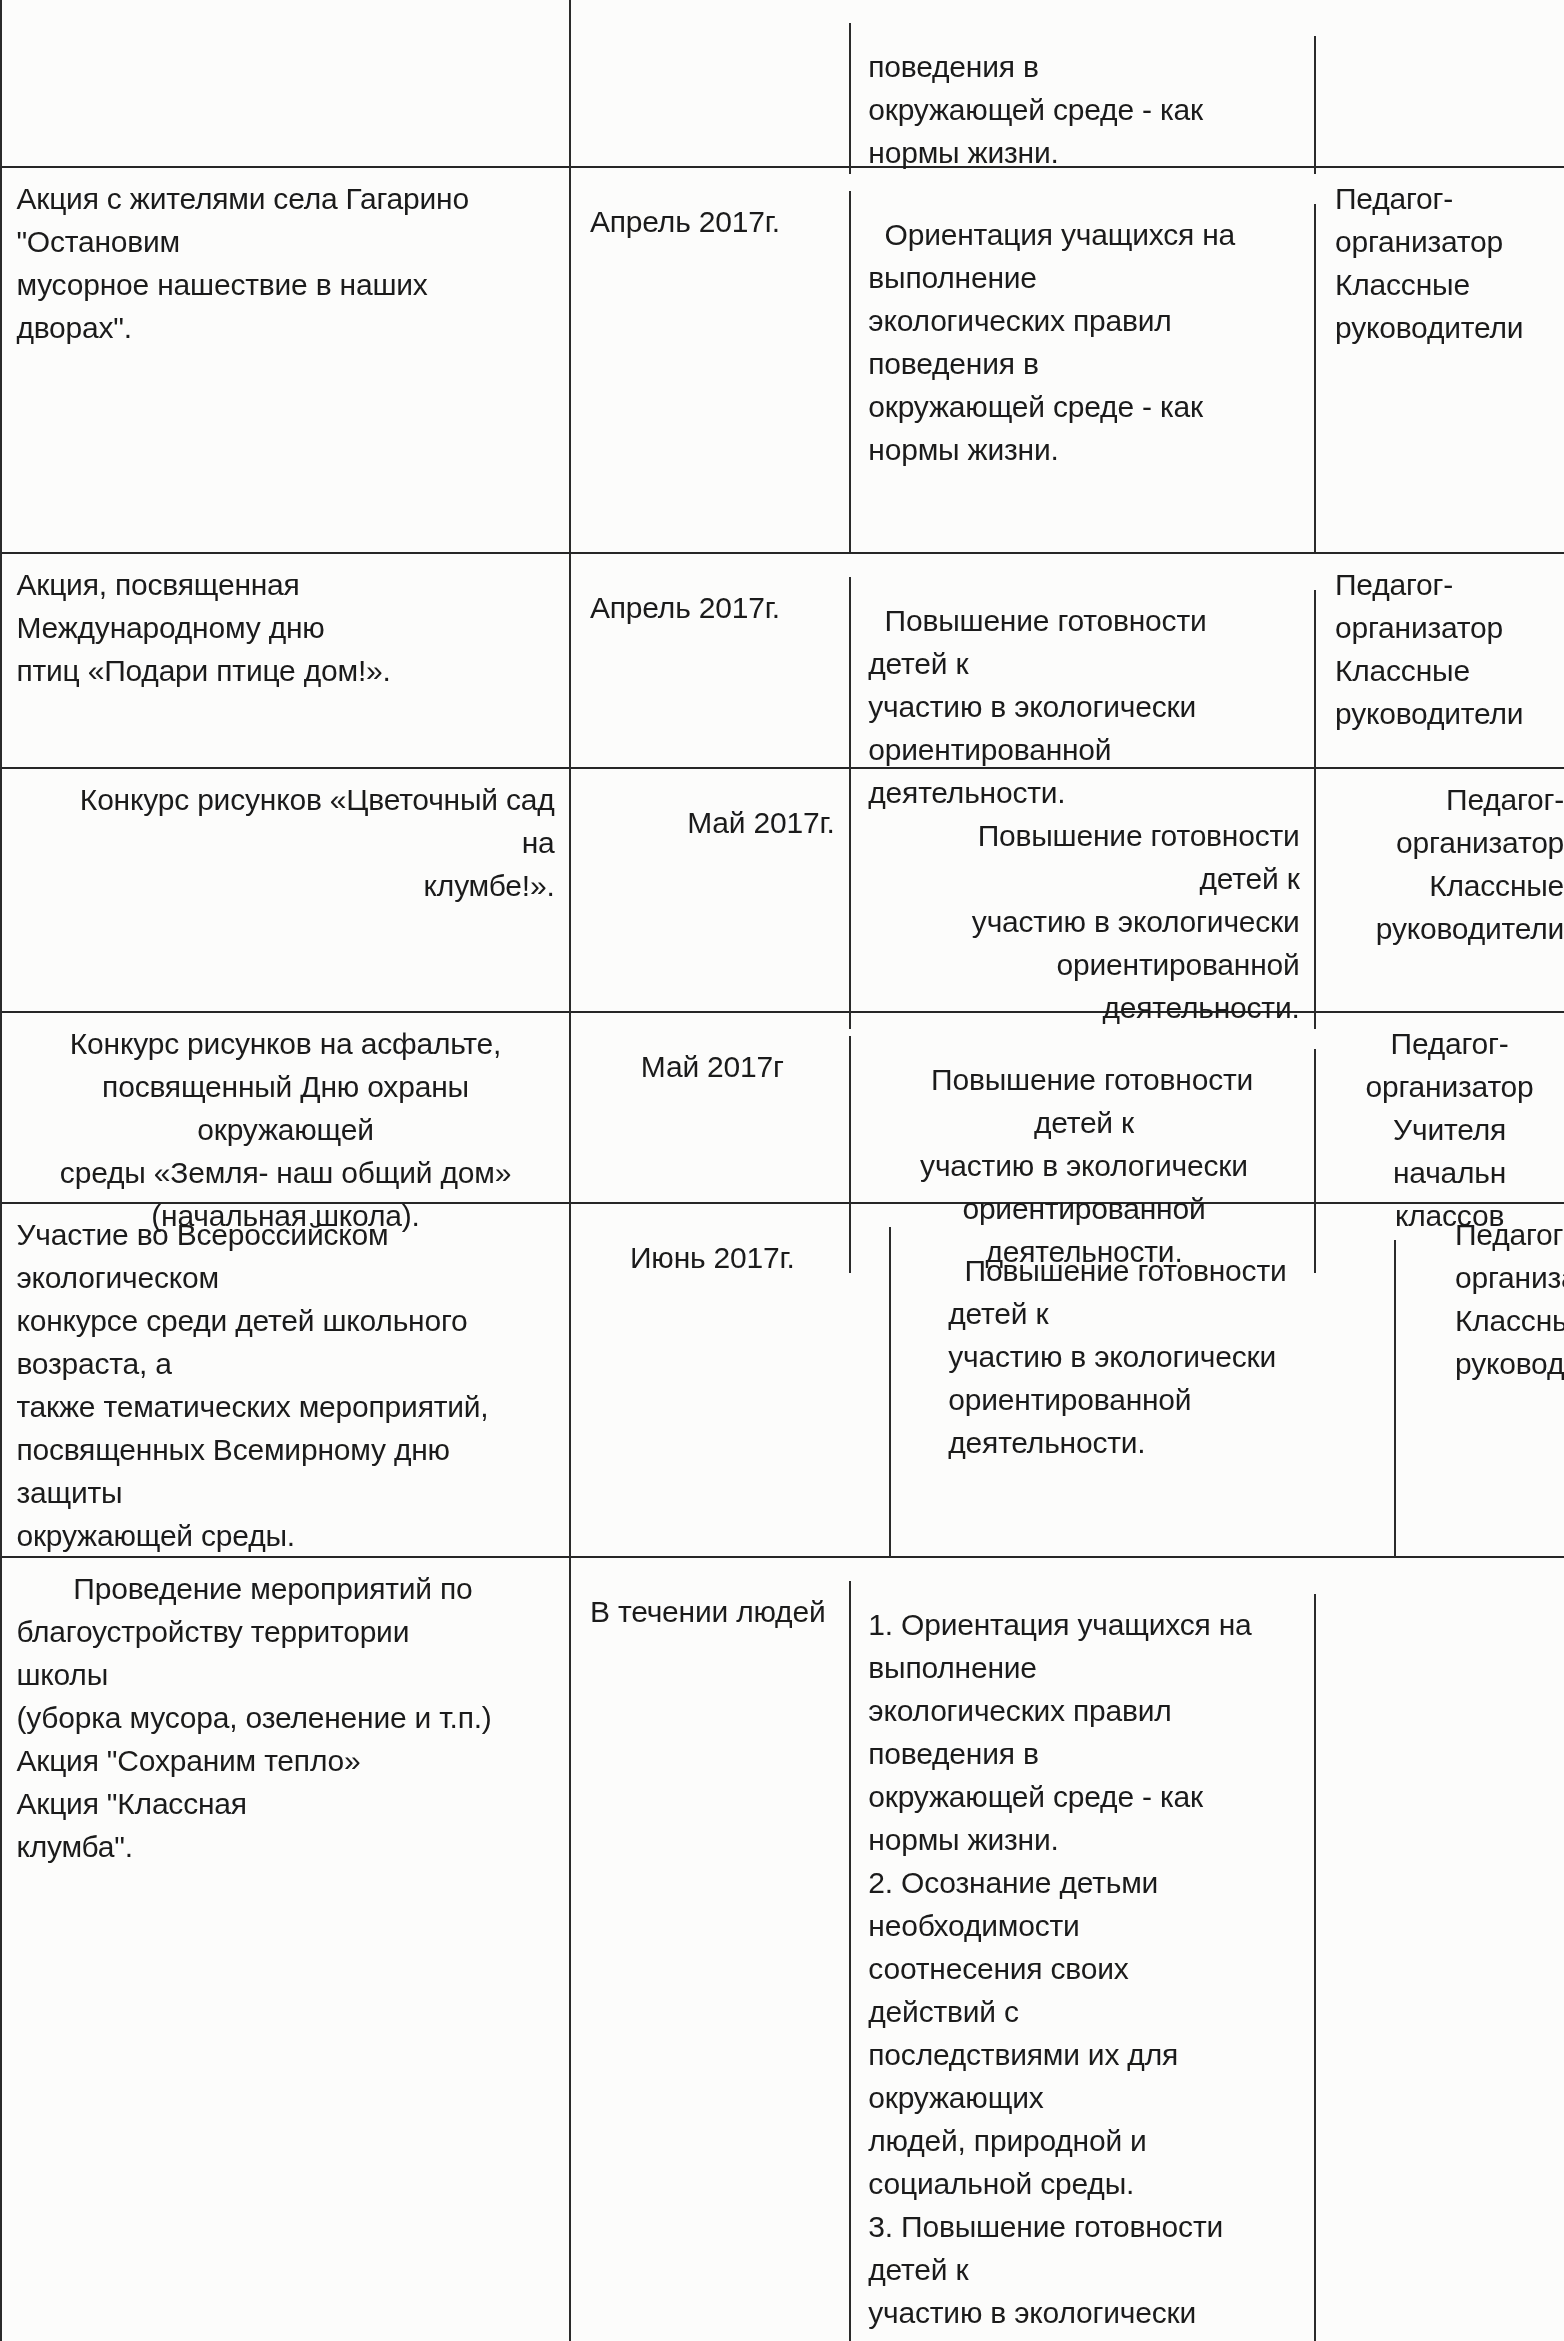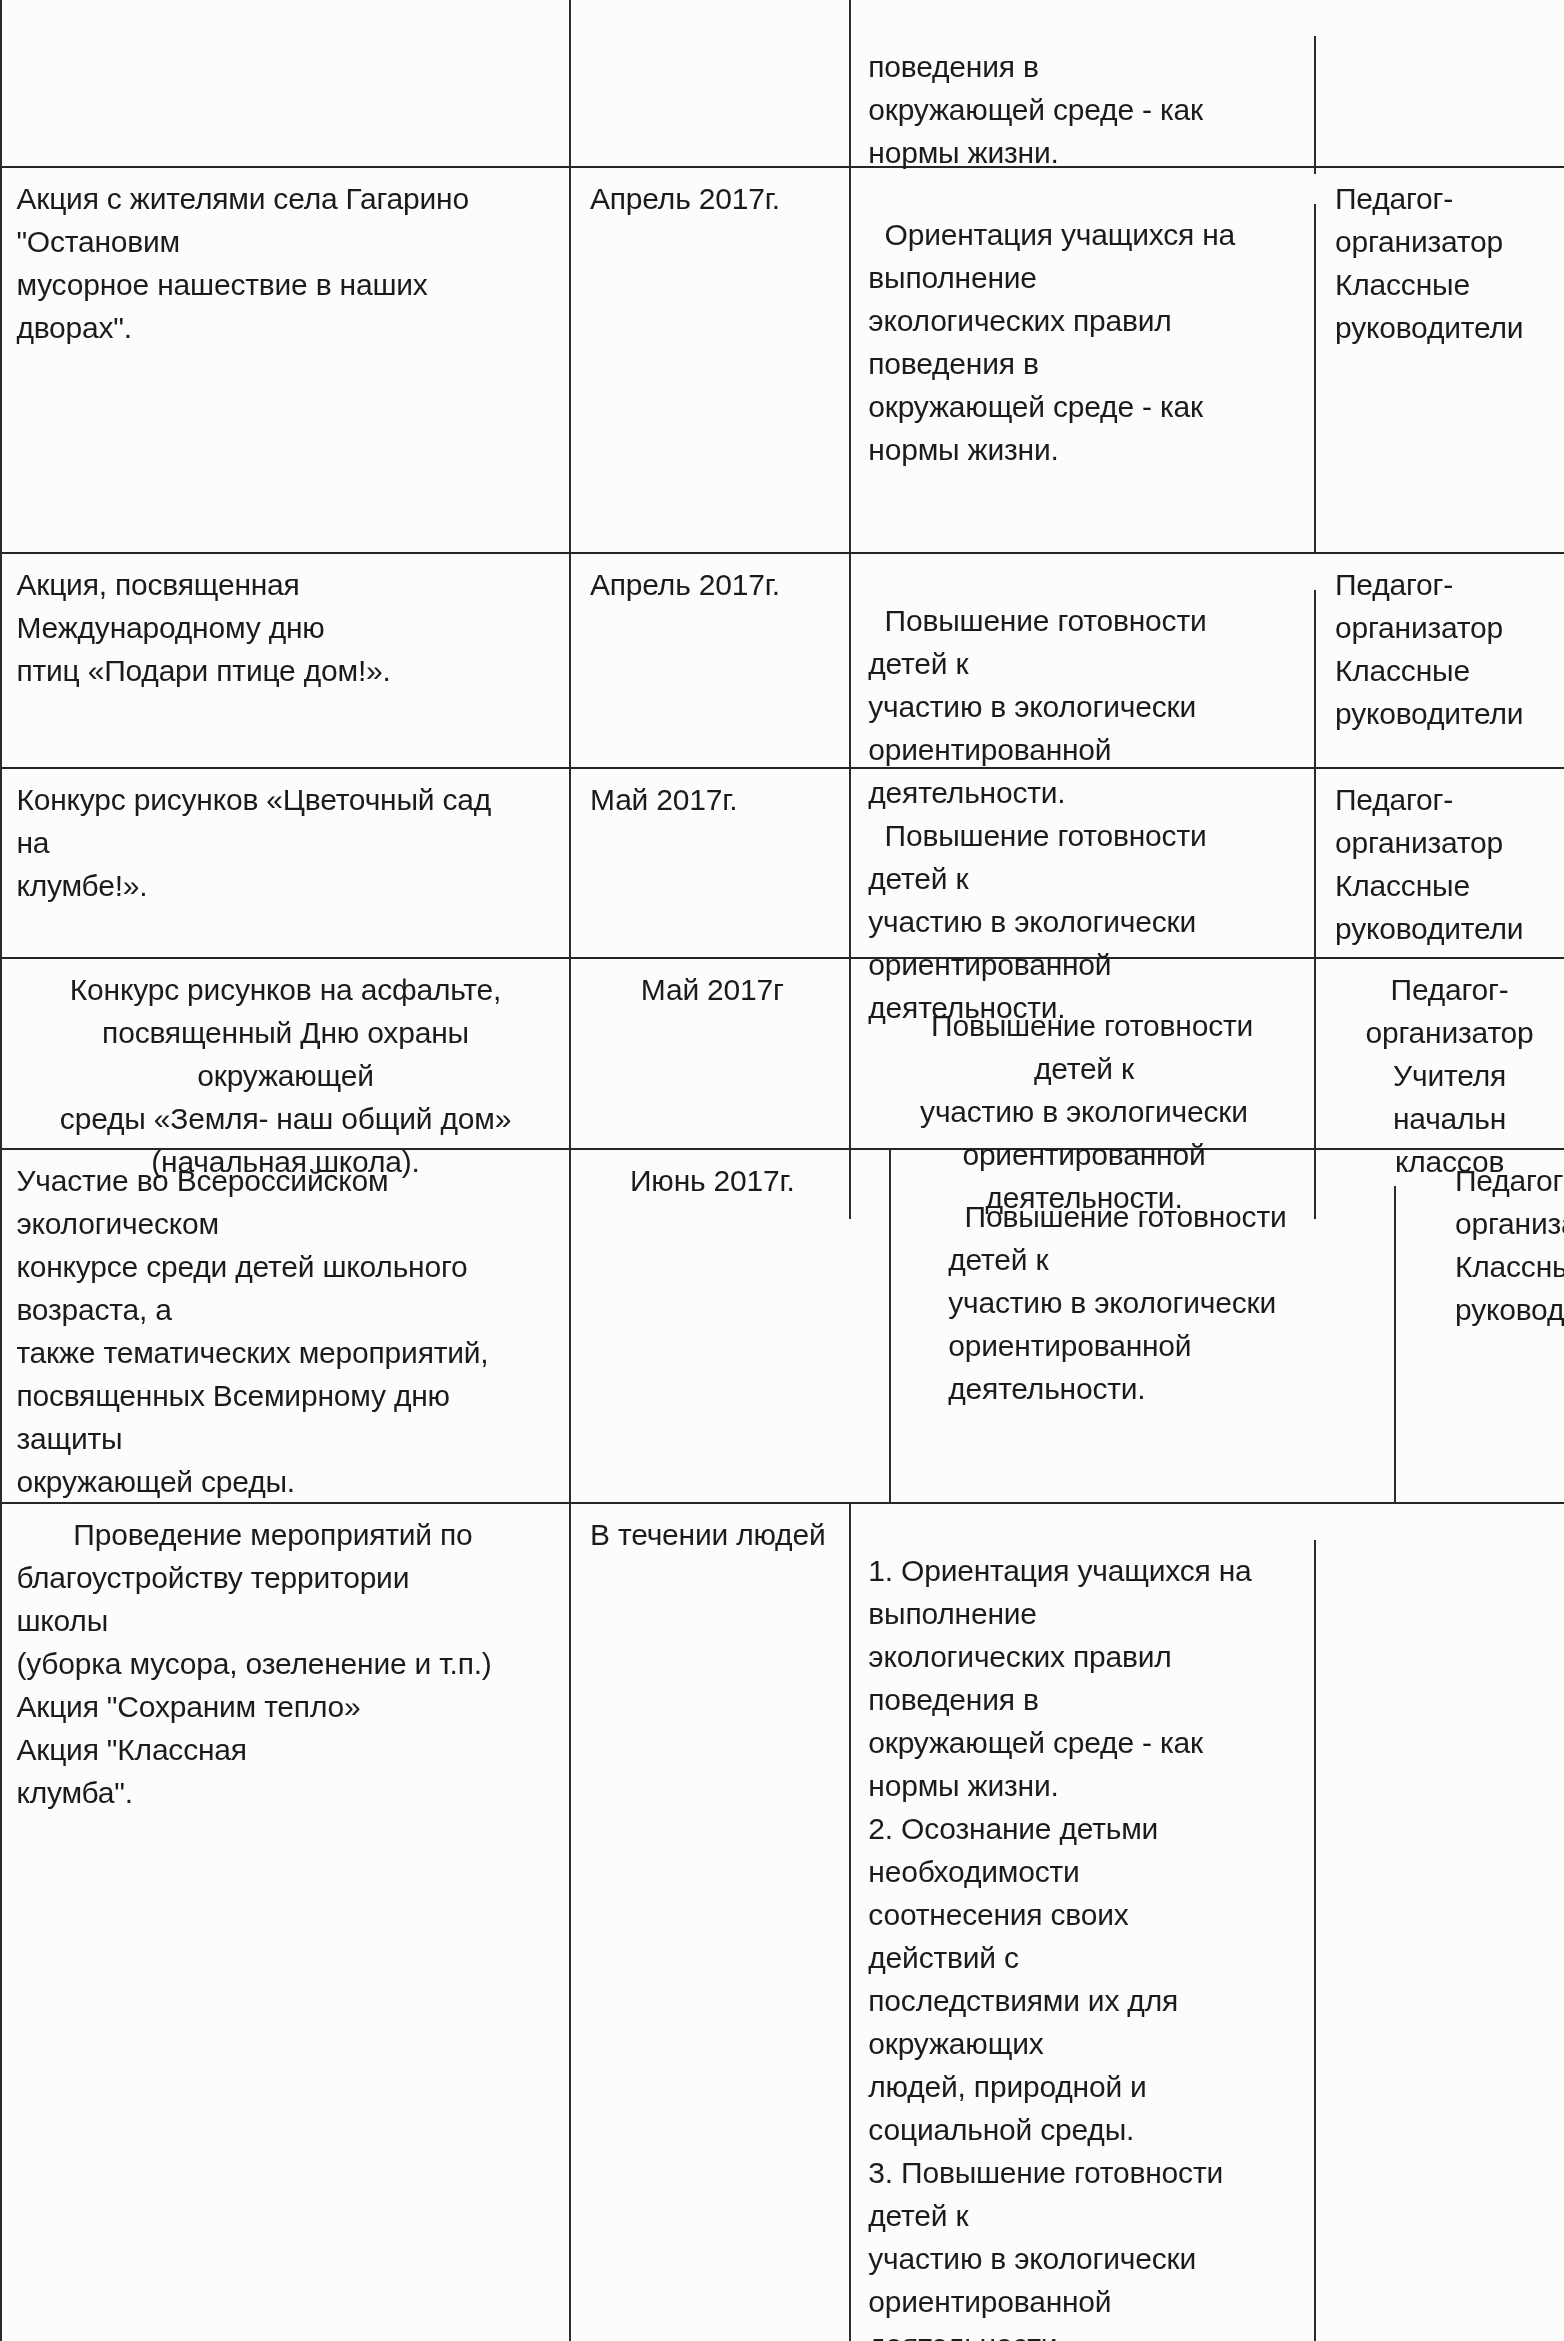--- a/index.html
+++ b/index.html
@@ -34,21 +34,21 @@
   }
   .tcell {
     box-sizing: border-box;
     padding: 8.6px 14.4px 0 14.4px;
     font-size: 30px;
     line-height: 43px;
     white-space: pre-line;
     overflow: visible;
   }
   .tcell.c0 { border-right: 2.2px solid #2b2b2b; }
-  .tcell.c1 { border-right: 2.2px solid #2b2b2b; padding-left: 19px; }
+  .tcell.c1 { border-right: 2.2px solid #2b2b2b; padding-left: 19px; margin-top: 23px; }
   .tcell.c2 { border-right: 2.2px solid #2b2b2b; padding-left: 17.3px; margin-top: 36px; }
   .tcell.c3 { border-right: none; padding-left: 19px; padding-right: 2.9px; }
 </style>
 </head>
 <body>
 
 <div class="page">
   <div class="tbl" id="tbl">
       <div class="trow" style="height: 168px;">
         <div class="tcell c0"></div>
@@ -83,21 +83,21 @@
         <div class="tcell c2">&nbsp;&nbsp;Повышение готовности
 детей к
 участию в экологически
 ориентированной
 деятельности.</div>
         <div class="tcell c3">Педагог-
 организатор
 Классные
 руководители</div>
       </div>
-      <div class="trow" style="height: 190px;">
+      <div class="trow" style="height: 244px; text-align: right;">
         <div class="tcell c0">Конкурс рисунков «Цветочный сад
 на
 клумбе!».</div>
         <div class="tcell c1">Май 2017г.</div>
         <div class="tcell c2">&nbsp;&nbsp;Повышение готовности
 детей к
 участию в экологически
 ориентированной
 деятельности.</div>
         <div class="tcell c3">Педагог-

